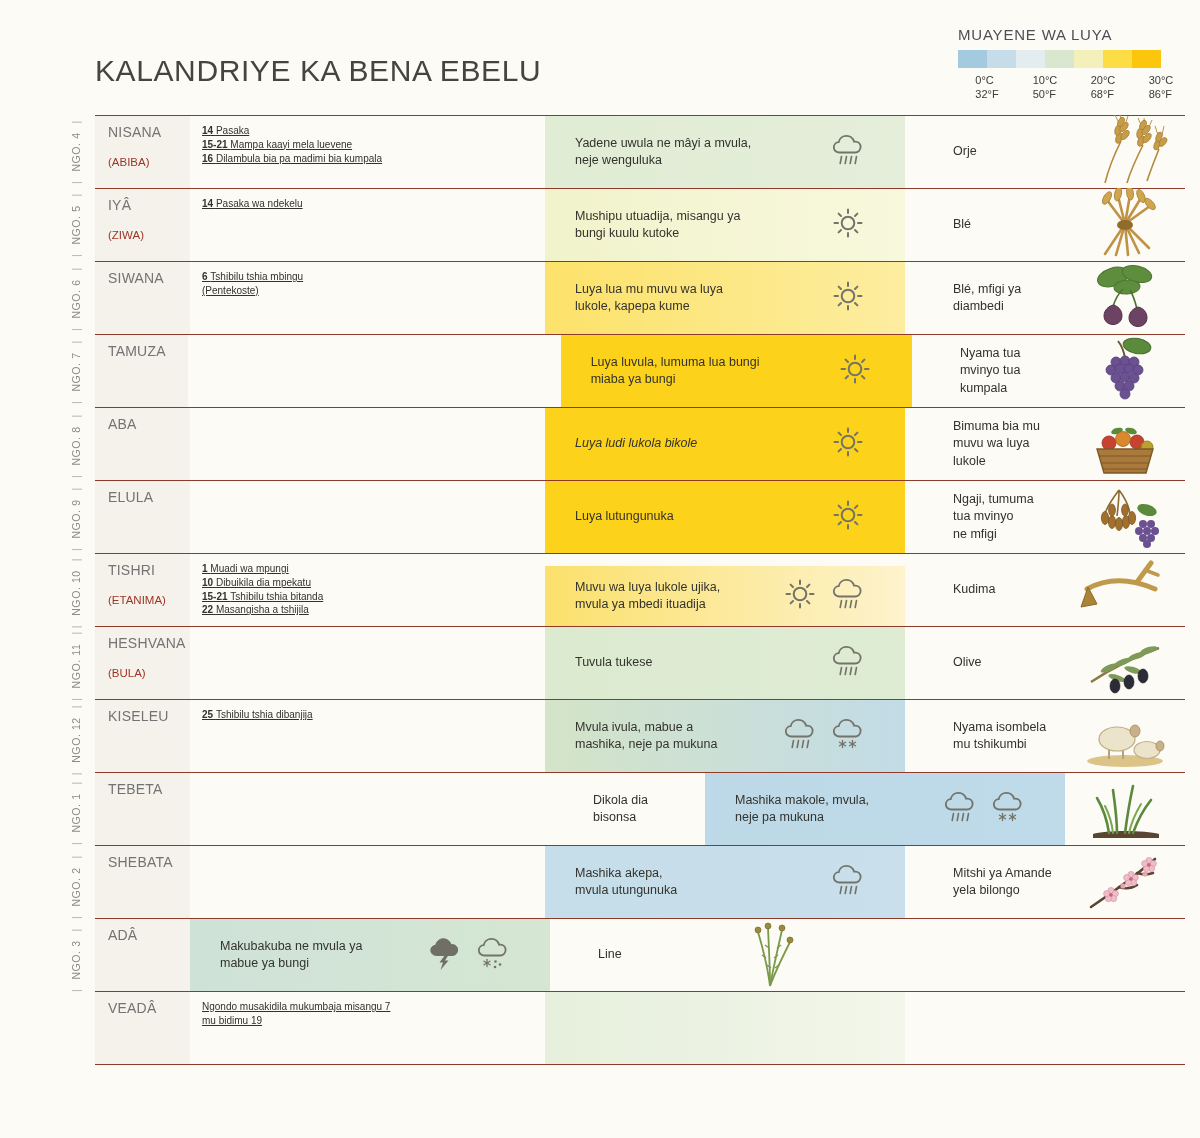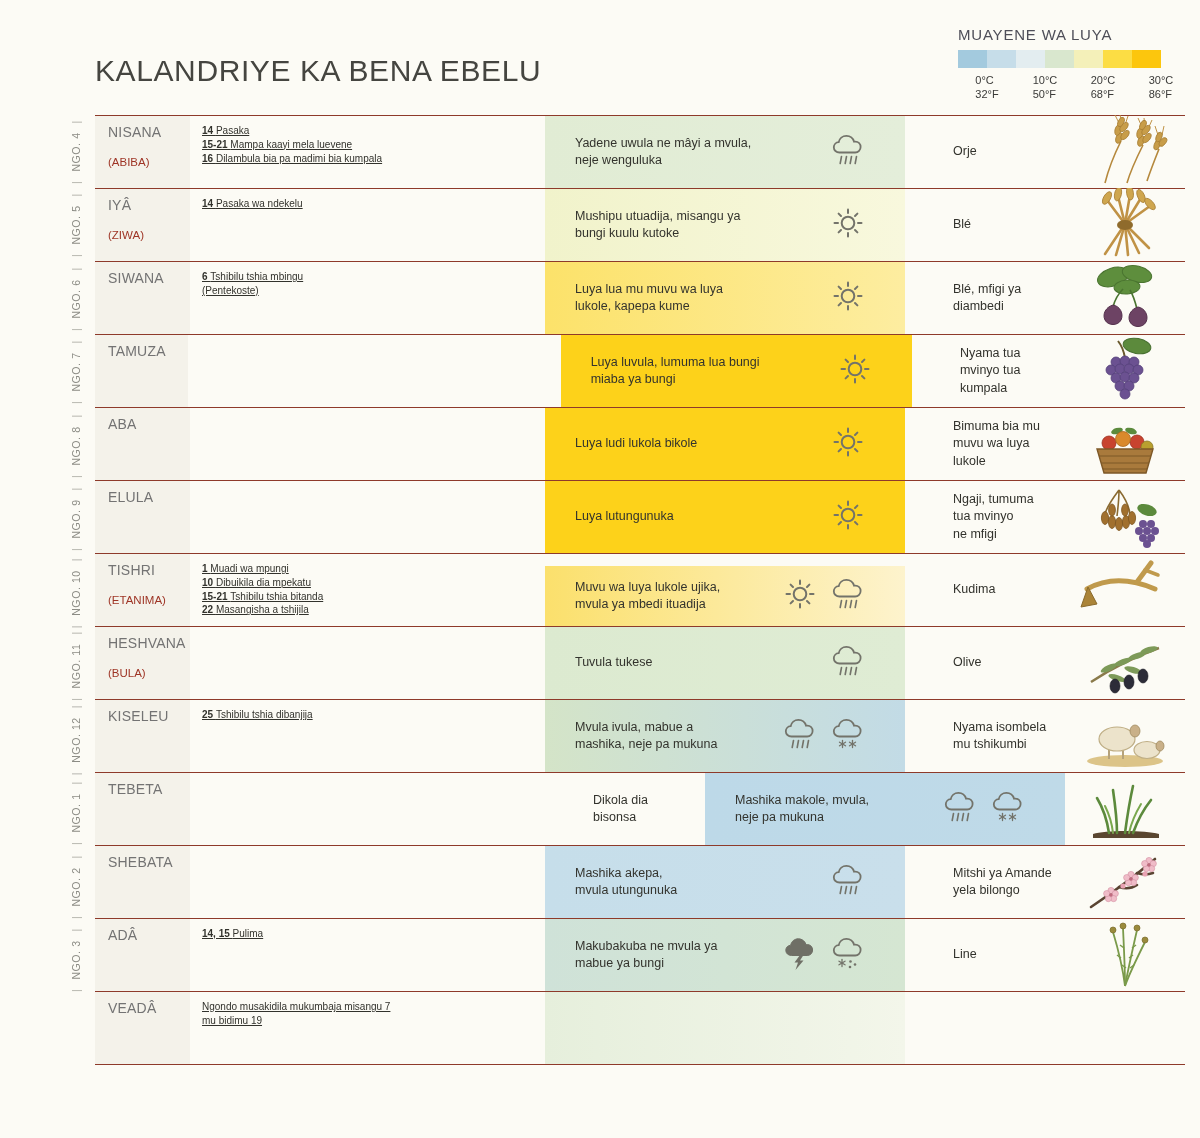--- a/index.html
+++ b/index.html
@@ -349,21 +349,21 @@
             </svg></span>
         </div>
     </div>
 
     <div class="row">
       <div class="cell month">
         <div class="month-name">ABA</div>
         <div class="month-sub"></div>
       </div>
       <div class="cell events"></div>
-      <div class="cell weather" style="background: linear-gradient(90deg, rgb(253, 210, 26), rgb(253, 210, 26));">
+      <div class="cell weather" style="background: linear-gradient(90deg, rgb(253, 210, 26), rgb(253, 210, 26)); font-style: italic;">
         <div class="wtext">Luya ludi lukola bikole</div>
         <div class="wicons">
             <span><svg width="38" height="36" viewBox="0 0 38 36">
                 <g stroke="#73736a" stroke-width="2" fill="none" stroke-linecap="round">
                   <circle cx="19" cy="18" r="6.3"></circle>
                   <line x1="19" y1="4.5" x2="19" y2="8"></line>
                   <line x1="19" y1="28" x2="19" y2="31.5"></line>
                   <line x1="5.5" y1="18" x2="9" y2="18"></line>
                   <line x1="29" y1="18" x2="32.5" y2="18"></line>
                   <line x1="9.6" y1="8.6" x2="12" y2="11"></line>
@@ -718,23 +718,20 @@
               <circle cx="74" cy="20" r="1.7" fill="#c06a7e"></circle>
             </svg></span>
         </div>
     </div>
 
     <div class="row">
       <div class="cell month">
         <div class="month-name">ADÂ</div>
         <div class="month-sub"></div>
       </div>
-      <div class="cell events">
-          <div class="ev"><b>14, 15 </b><span>Pulima</span></div>
-        </div>
       <div class="cell weather" style="background: linear-gradient(90deg, rgb(207, 226, 216), rgb(213, 230, 210));">
         <div class="wtext">Makubakuba ne mvula ya
 mabue ya bungi</div>
         <div class="wicons">
             <span><svg width="38" height="38" viewBox="0 0 38 38">
                 <path d="M10.5,21.5 C7.2,21.5 4.8,19.2 4.8,16.3 C4.8,13.6 6.9,11.4 9.7,11.2 C10.3,7.4 13.6,4.8 17.4,4.8 C21.1,4.8 24.1,7.2 25.1,10.7 C25.5,10.6 25.9,10.6 26.3,10.6 C29.4,10.6 31.6,13 31.6,16 C31.6,19 29.3,21.5 26.2,21.5 Z" fill="#6f6f66" stroke="#6f6f66" stroke-width="1"></path>
                 <polygon points="19,21 13.5,28.5 17,28.5 14.5,36 22.5,26.5 19,26.5 22.5,21" fill="#6f6f66"></polygon>
               </svg></span>
             <span><svg width="38" height="38" viewBox="0 0 38 38">
                 <path d="M10.5,21.5 C7.2,21.5 4.8,19.2 4.8,16.3 C4.8,13.6 6.9,11.4 9.7,11.2 C10.3,7.4 13.6,4.8 17.4,4.8 C21.1,4.8 24.1,7.2 25.1,10.7 C25.5,10.6 25.9,10.6 26.3,10.6 C29.4,10.6 31.6,13 31.6,16 C31.6,19 29.3,21.5 26.2,21.5 Z" fill="none" stroke="#73736a" stroke-width="1.8"></path>

